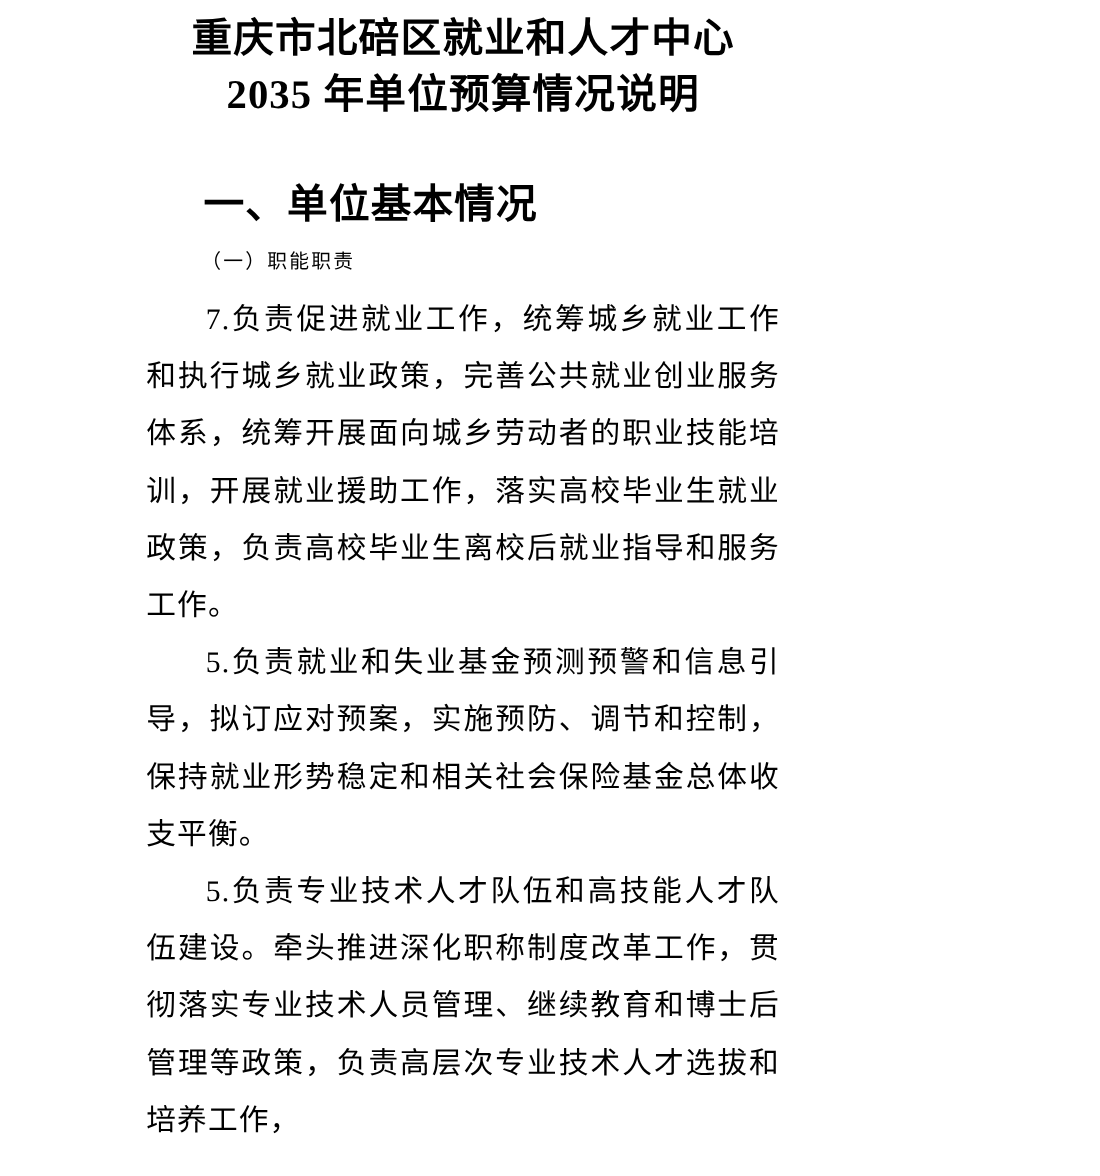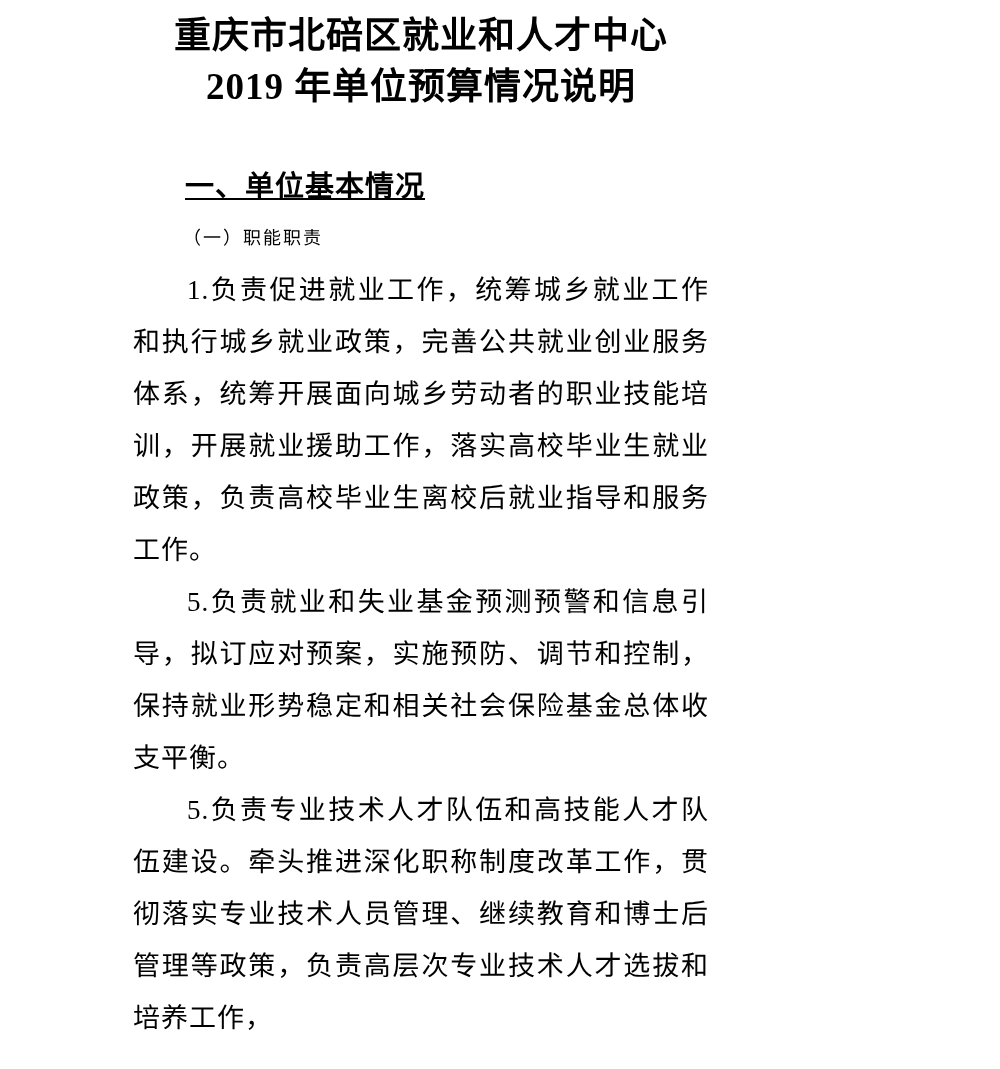--- a/index.html
+++ b/index.html
@@ -27,25 +27,24 @@
     letter-spacing: 1px;
   }
   .doc-title .title-line {
     display: block;
     white-space: nowrap;
   }
   .section-heading {
     margin: 48px 0 0 0;
     font-family: "Liberation Sans", "DejaVu Sans", sans-serif;
     font-weight: 700;
-    font-size: 29px;
+    font-size: 37px;
     line-height: 52px;
     text-indent: 52px;
     letter-spacing: 1px;
-    text-decoration: underline;
   }
   .subsection-heading {
     margin: 0;
     font-family: "Liberation Serif", "DejaVu Serif", serif;
     font-weight: 400;
     font-size: 18px;
     line-height: 52px;
     text-indent: 50px;
     letter-spacing: 2px;
   }
@@ -60,28 +59,28 @@
     letter-spacing: 1px;
   }
 </style>
 </head>
 <body>
 
 <div class="page">
 
   <h1 class="doc-title">
     <span class="title-line">重庆市北碚区就业和人才中心</span>
-    <span class="title-line">2019 年单位预算情况说明</span>
+    <span class="title-line">2035 年单位预算情况说明</span>
   </h1>
 
   <h2 class="section-heading">一、单位基本情况</h2>
 
   <h3 class="subsection-heading">（一）职能职责</h3>
 
 
-  <p class="body-para">1.负责促进就业工作，统筹城乡就业工作和执行城乡就业政策，完善公共就业创业服务体系，统筹开展面向城乡劳动者的职业技能培训，开展就业援助工作，落实高校毕业生就业政策，负责高校毕业生离校后就业指导和服务工作。</p>
+  <p class="body-para">7.负责促进就业工作，统筹城乡就业工作和执行城乡就业政策，完善公共就业创业服务体系，统筹开展面向城乡劳动者的职业技能培训，开展就业援助工作，落实高校毕业生就业政策，负责高校毕业生离校后就业指导和服务工作。</p>
 
   <p class="body-para">5.负责就业和失业基金预测预警和信息引导，拟订应对预案，实施预防、调节和控制，保持就业形势稳定和相关社会保险基金总体收支平衡。</p>
 
 
   <p class="body-para">5.负责专业技术人才队伍和高技能人才队伍建设。牵头推进深化职称制度改革工作，贯彻落实专业技术人员管理、继续教育和博士后管理等政策，负责高层次专业技术人才选拔和培养工作，</p>
 
 </div>
 
 </body></html>

